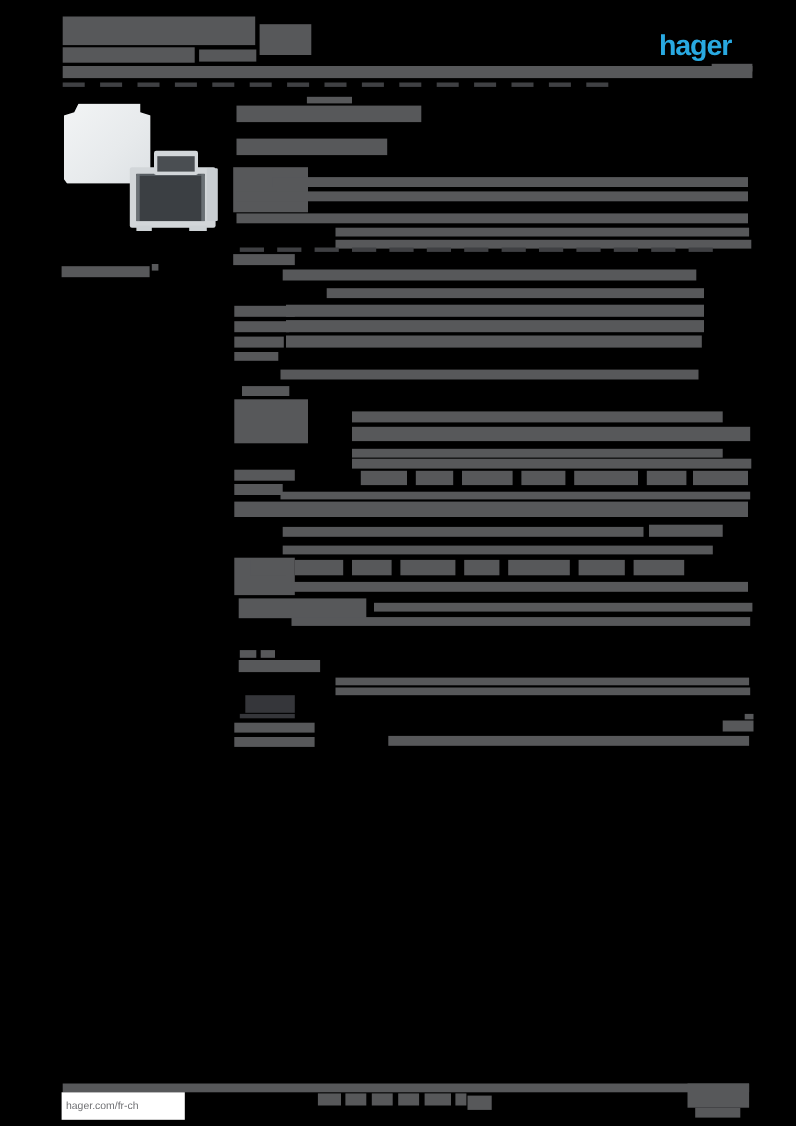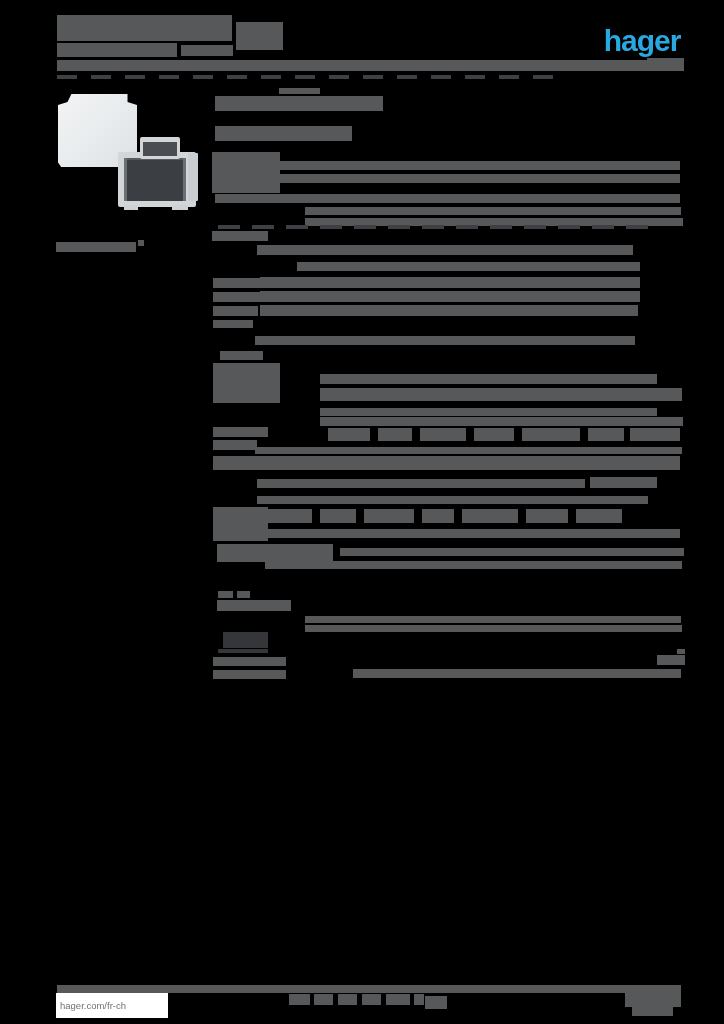--- a/index.html
+++ b/index.html
@@ -6,22 +6,22 @@
   #page{
     position:relative;
     width:724px;height:1024px;
     background:#000;
     overflow:hidden;
     font-family:"Liberation Sans", sans-serif;
   }
   .bar{position:absolute;}
   .logo{
     position:absolute;left:599px;top:24px;width:86px;height:34px;
-    font-weight:bold;font-size:30px;letter-spacing:-1px;line-height:34px;
-    text-align:center;
+    font-weight:bold;font-size:26px;letter-spacing:-1px;line-height:34px;
+    text-align:left;
   }
   .logo-sub{position:absolute;left:647px;top:58px;width:37px;height:7px;}
   
   .product{position:absolute;left:56px;top:92px;width:142px;height:118px;}
   .cover-back{
     position:absolute;left:2px;top:2px;width:79px;height:73px;
     background:linear-gradient(135deg,#f2f4f5 0%,#e7eaec 60%,#dde1e4 100%);
     clip-path:polygon(17% 0%,88% 0%,88% 11%,100% 15%,100% 94%,96% 100%,4% 100%,0% 94%,0% 15%,12% 11%);
   }
   .box-front{position:absolute;left:62px;top:45px;width:78px;height:70px;}

